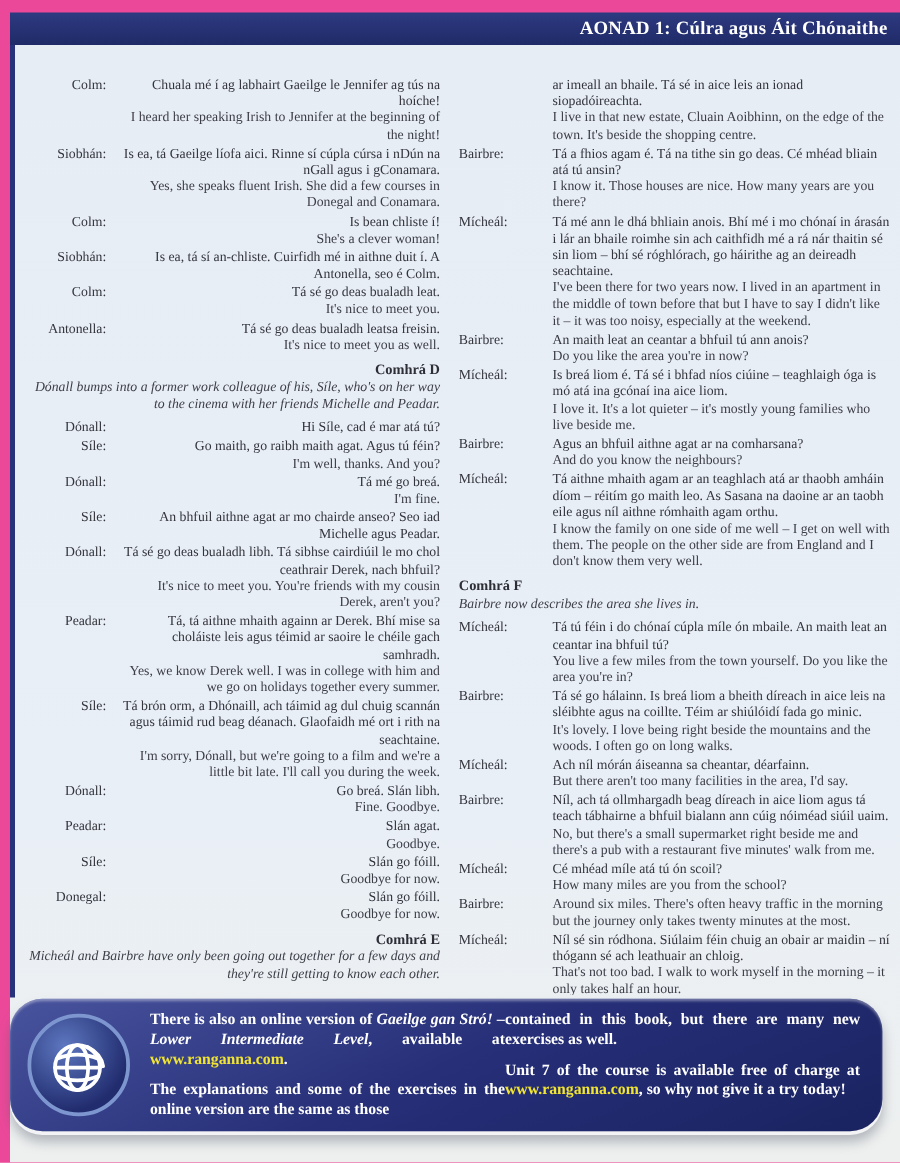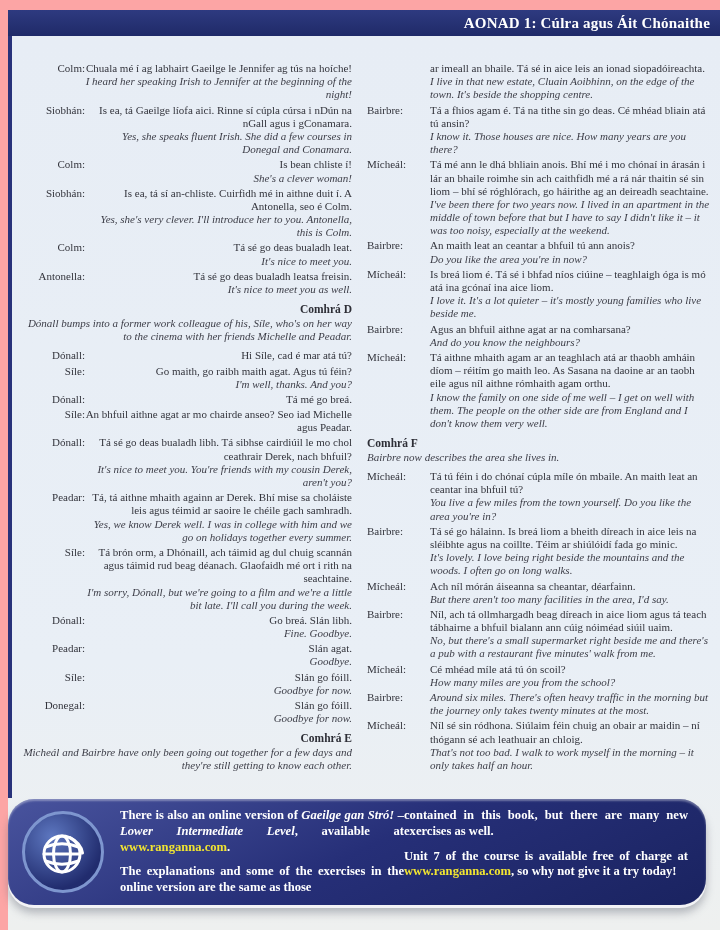--- a/index.html
+++ b/index.html
@@ -1,31 +1,31 @@
 <!DOCTYPE html>
 <html><head>
 <meta charset="utf-8">
 <style>
   html,body{margin:0;padding:0;}
   body{width:720px;height:930px;background:#f6f6f2;font-family:"Liberation Serif",serif;}
-  .page{position:relative;width:720px;height:930px;overflow:hidden;background:#fca5a5;}
+  .page{position:relative;width:720px;height:930px;overflow:hidden;background:#ec4899;}
   .page-bg{position:absolute;left:8px;top:36px;right:0;bottom:0;background:linear-gradient(#e7edf5 0%,#e9eff6 70%,#eef0ef 100%);}
   .edge-strip{position:absolute;left:8px;top:36px;width:4px;height:762px;background:#28327a;}
   .unit-banner{position:absolute;left:8px;top:10px;right:0;height:26px;
     background:linear-gradient(#2e3a80,#1f2a68);color:#ffffff;display:flex;align-items:center;
     justify-content:flex-end;padding-right:10px;font-weight:bold;font-size:15px;letter-spacing:.2px;box-sizing:border-box;}
   .content{position:absolute;left:14px;top:40px;width:698px;height:756px;display:flex;gap:15px;
     padding:22px 0 0 8px;box-sizing:border-box;overflow:hidden;font-size:11px;line-height:1.2;color:#33343c;}
   .col-l{flex:0 0 330px;text-align:right;}
   .col-r{flex:1;min-width:0;}
   .turn{display:flex;margin:0 0 2px;}
   .spk{flex:0 0 63px;}
-  .txt{flex:1;min-width:0;}
+  .txt{flex:1;min-width:0;margin-left:12px;}
   .ga{display:block;}
-  .en{display:block;font-style:italic;color:#3c3d47;}
+  .en{display:block;color:#3c3d47;}
   .comhra{font-size:11.5px;font-weight:bold;margin:7px 0 0;color:#2d2e36;}
   .intro{font-style:italic;margin:0 0 6px;color:#3c3d47;}
   .promo{position:absolute;left:8px;top:799px;width:698px;height:106px;border-radius:26px;
     background:linear-gradient(155deg,#49549e 0%,#262f78 50%,#1a2360 100%);
     box-shadow:inset 0 2px 2px rgba(255,255,255,.35),0 3px 0 rgba(250,250,252,.9),0 8px 9px rgba(90,95,110,.4);
     display:flex;align-items:center;gap:16px;padding:0 18px 0 14px;box-sizing:border-box;}
   .globe{width:76px;height:76px;border-radius:50%;flex:none;
     background:radial-gradient(circle at 35% 30%,#5d77c0,#212c6e 72%);
     border:3px solid #7e96cf;display:flex;align-items:center;justify-content:center;}
   .promo-cols{flex:1;display:flex;color:#ffffff;font-weight:bold;font-size:12.6px;line-height:1.25;text-align:justify;}
@@ -70,21 +70,20 @@
     <span class="txt">
       <span class="ga">Is bean chliste í!</span>
       <span class="en">She's a clever woman!</span>
     </span>
   </div>
 
   <div class="turn">
     <span class="spk">Siobhán:</span>
     <span class="txt">
       <span class="ga">Is ea, tá sí an-chliste. Cuirfidh mé in aithne duit í. A Antonella, seo é Colm.</span>
-      <span class="en">Yes, she's very clever. I'll introduce her to you. Antonella, this is Colm.</span>
     </span>
   </div>
 
   <div class="turn">
     <span class="spk">Colm:</span>
     <span class="txt">
       <span class="ga">Tá sé go deas bualadh leat.</span>
       <span class="en">It's nice to meet you.</span>
     </span>
   </div>
@@ -113,20 +112,21 @@
     <span class="txt">
       <span class="ga">Go maith, go raibh maith agat. Agus tú féin?</span>
       <span class="en">I'm well, thanks. And you?</span>
     </span>
   </div>
 
   <div class="turn">
     <span class="spk">Dónall:</span>
     <span class="txt">
       <span class="ga">Tá mé go breá.</span>
+      <span class="en">I'm fine.</span>
     </span>
   </div>
 
   <div class="turn">
     <span class="spk">Síle:</span>
     <span class="txt">
       <span class="ga">An bhfuil aithne agat ar mo chairde anseo? Seo iad Michelle agus Peadar.</span>
     </span>
   </div>
 

